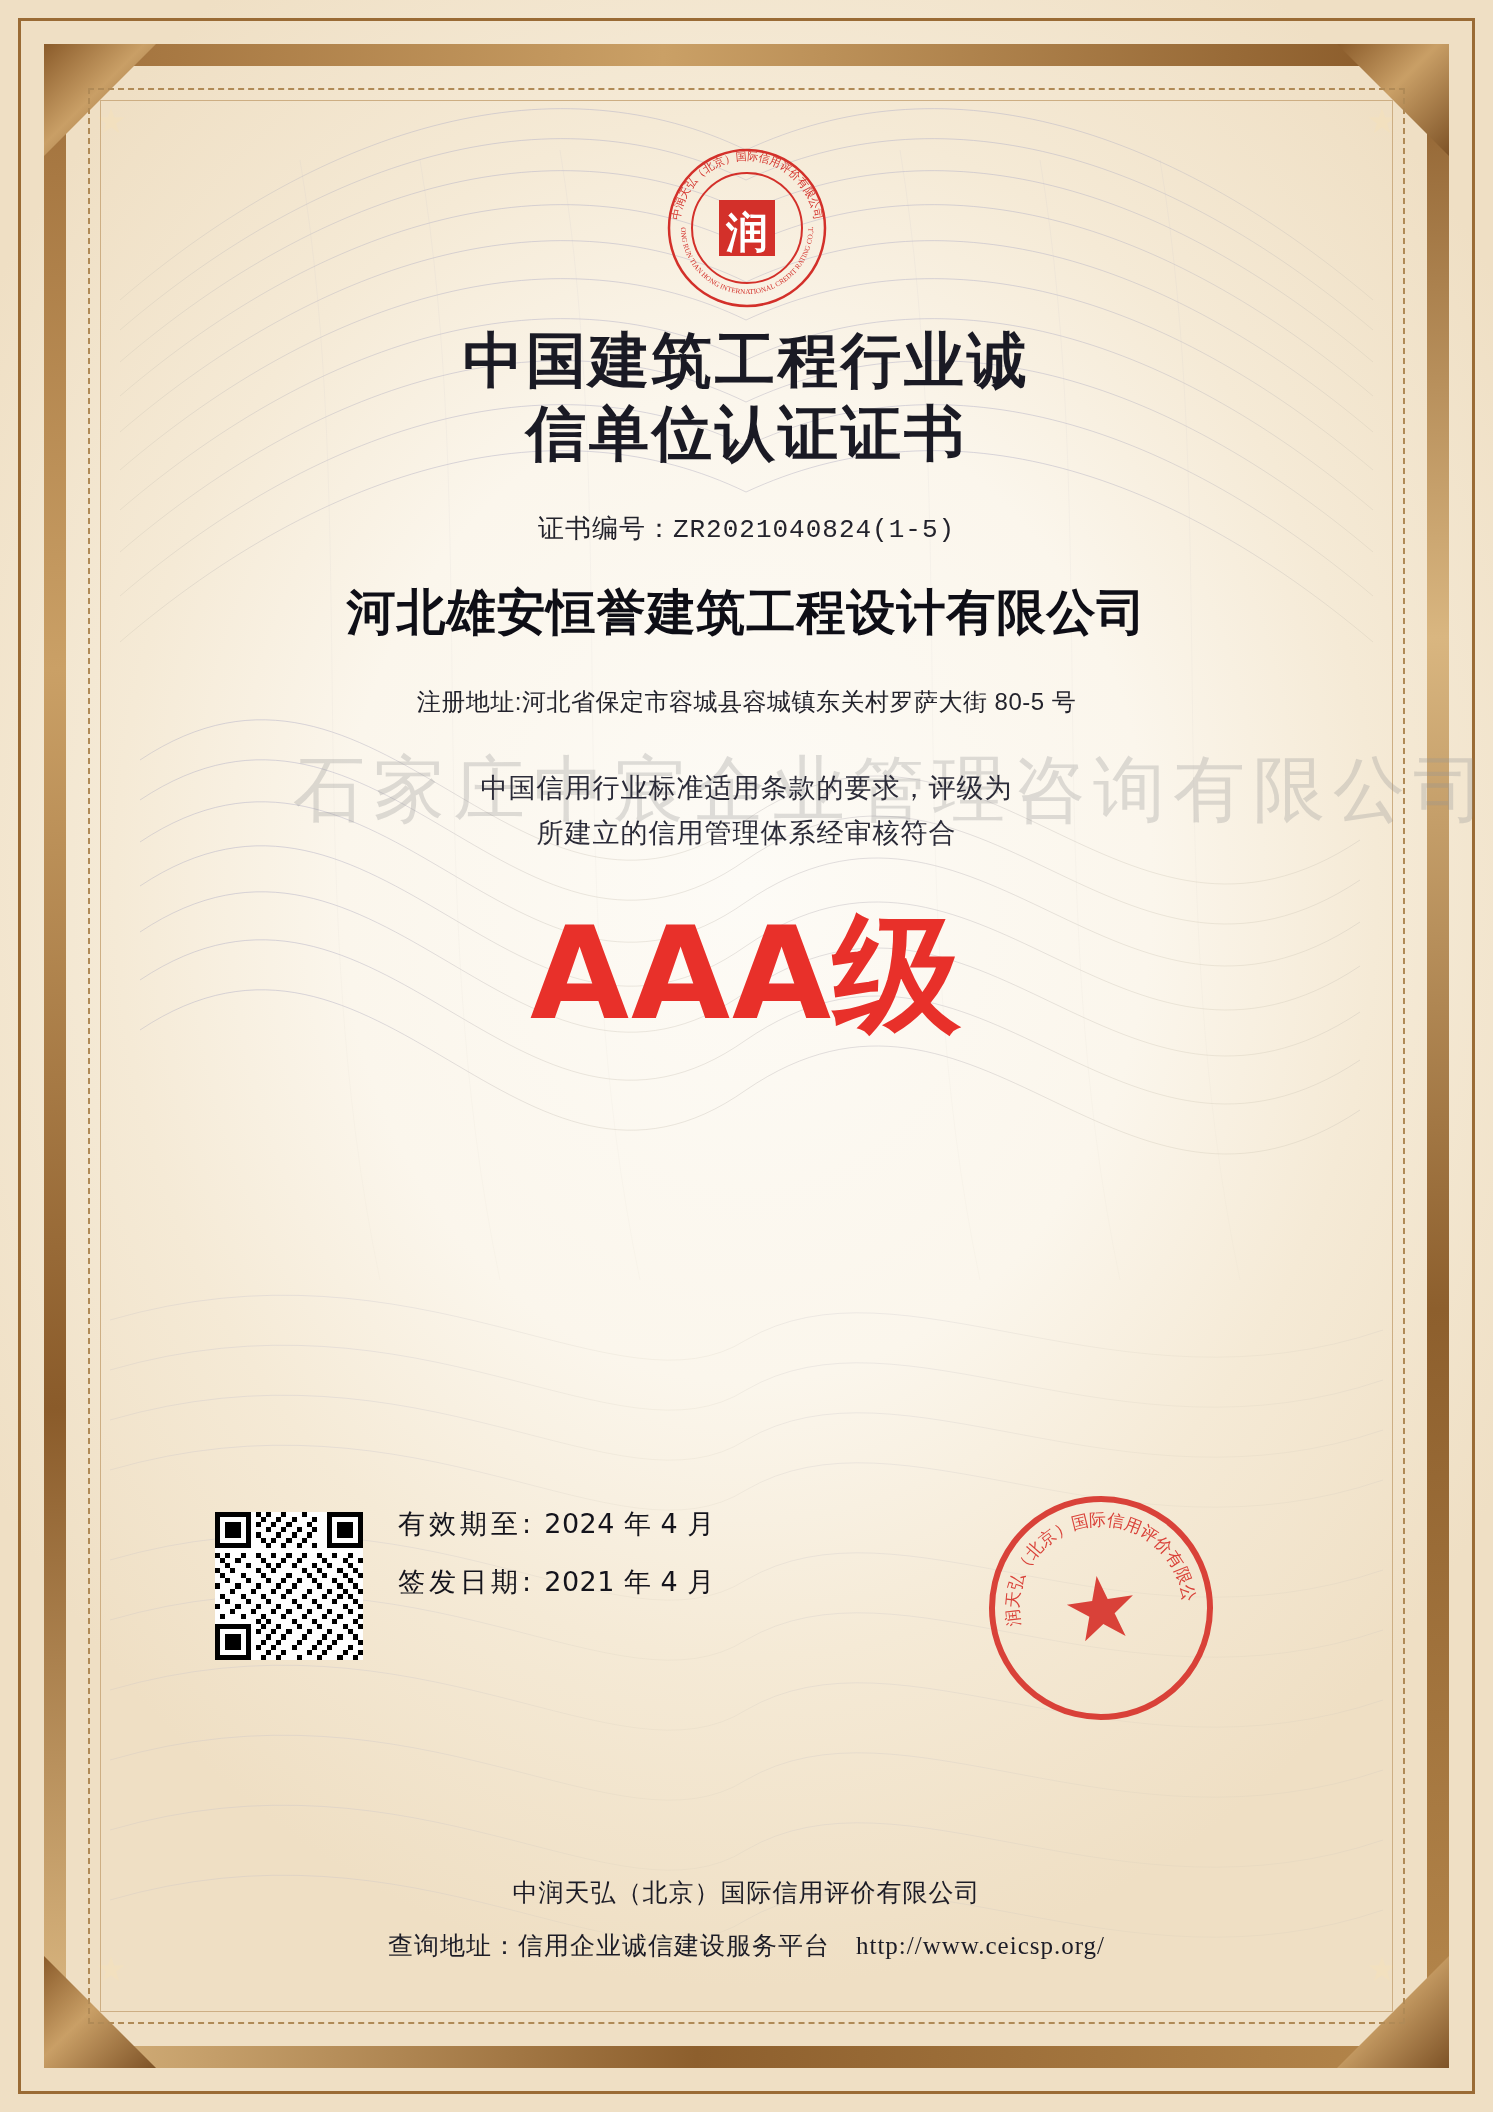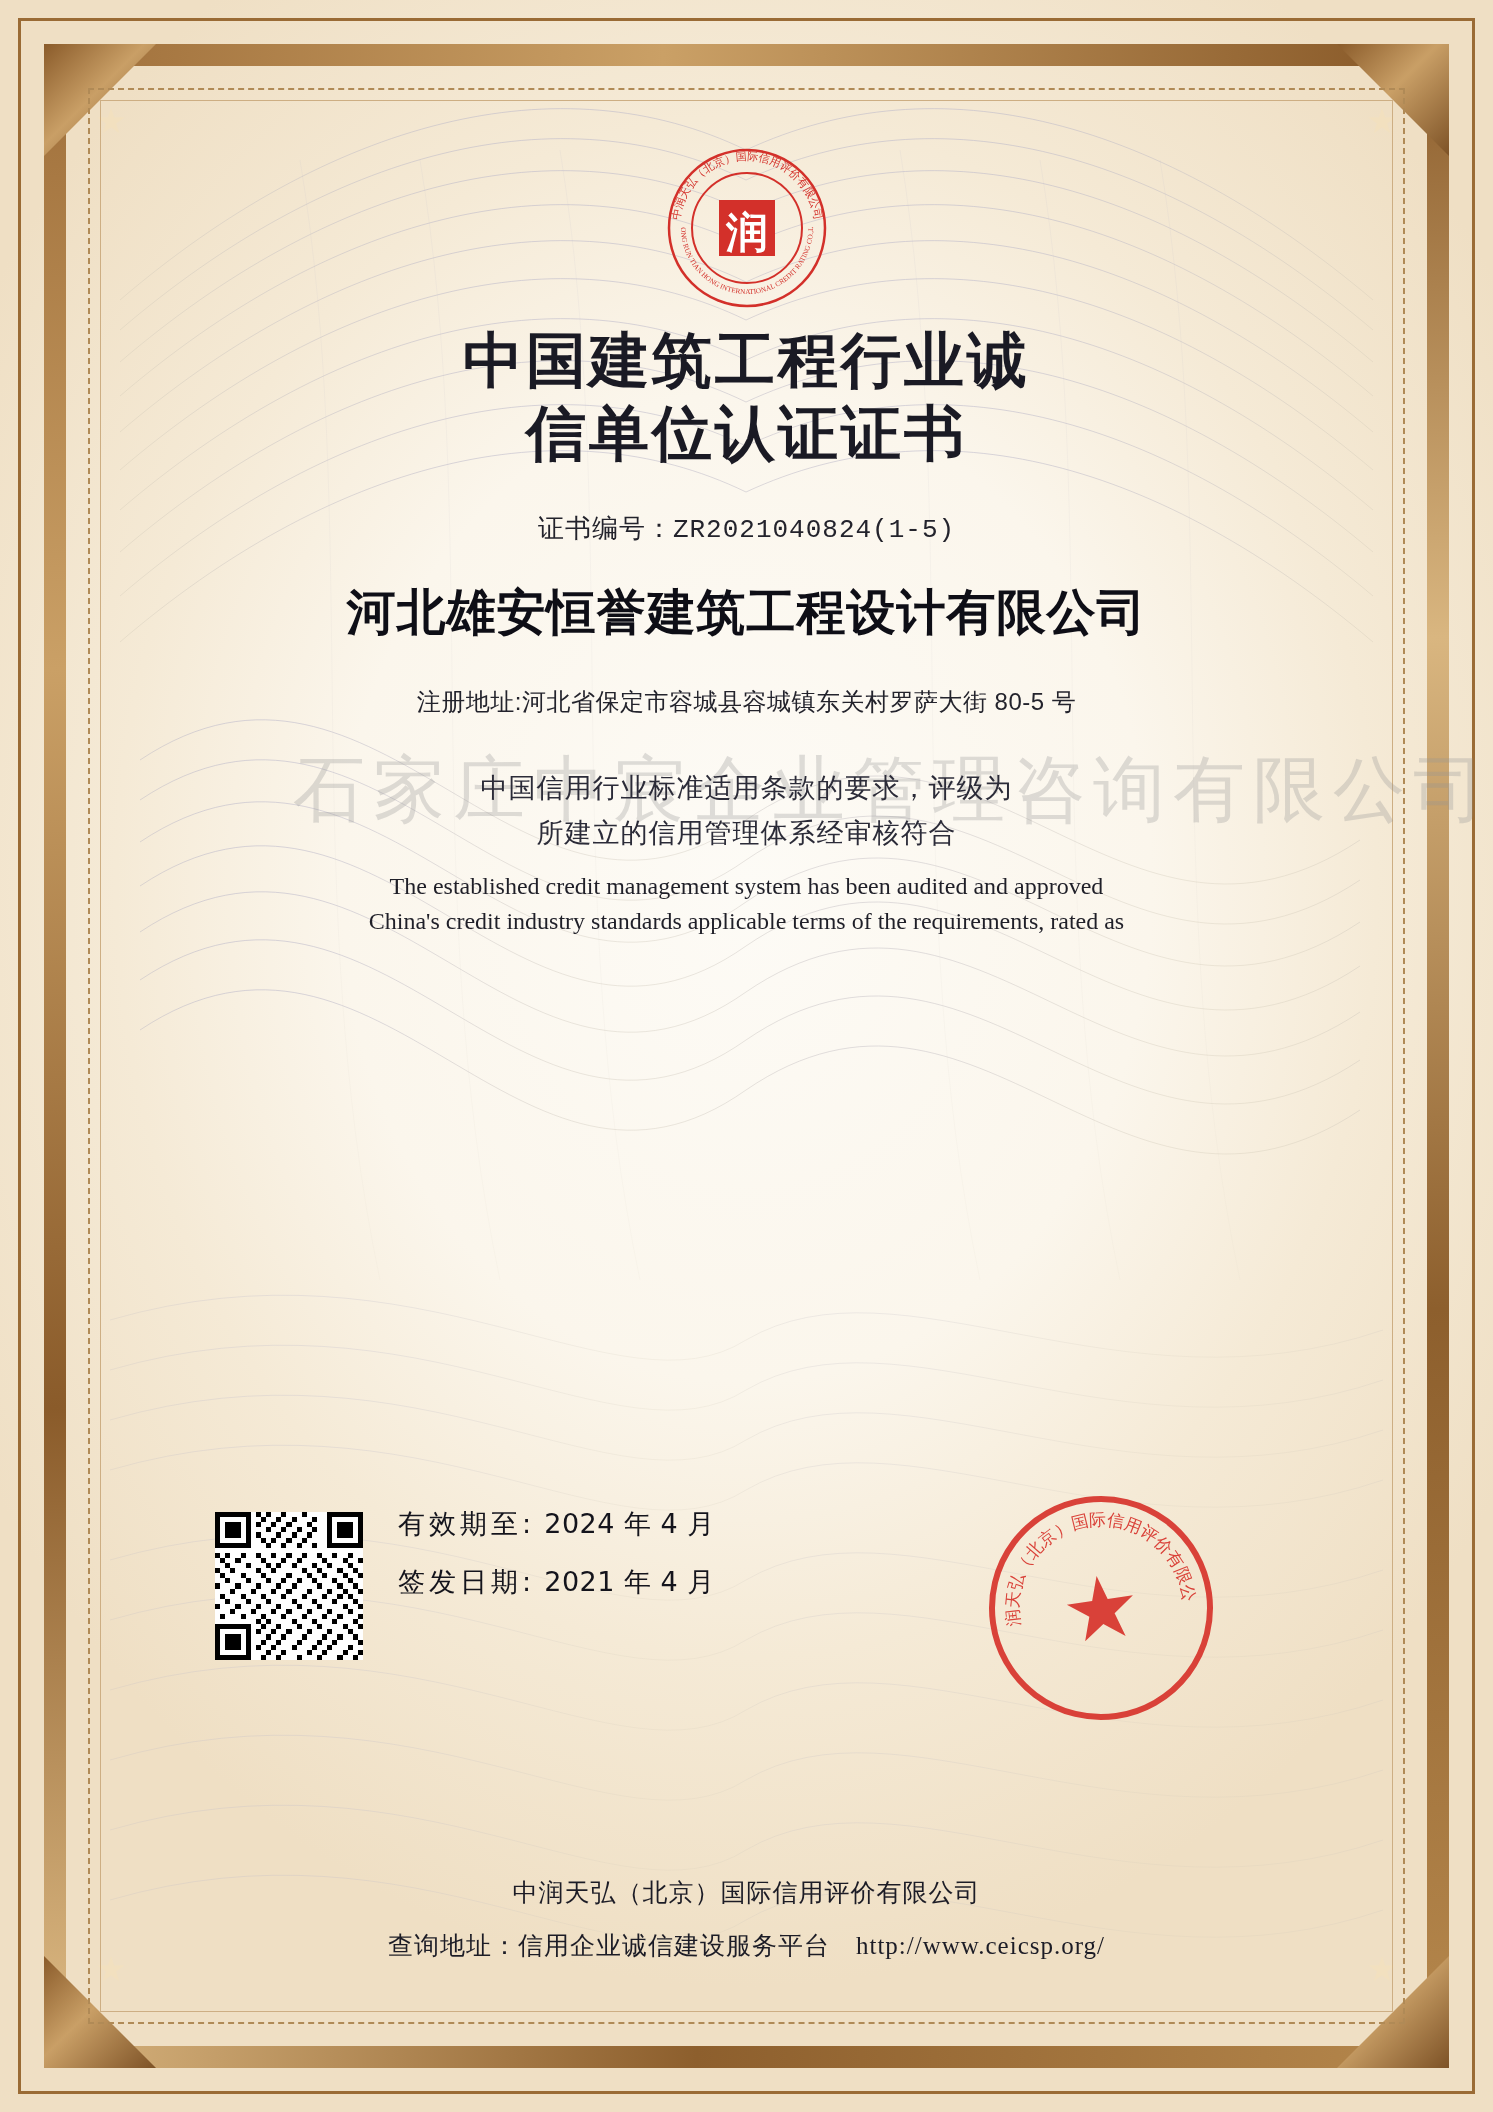--- a/index.html
+++ b/index.html
@@ -342,25 +342,22 @@
 
     <div class="company">河北雄安恒誉建筑工程设计有限公司</div>
 
     <div class="address">注册地址:河北省保定市容城县容城镇东关村罗萨大街 80-5 号</div>
 
     <div class="statement">
       <div>中国信用行业标准适用条款的要求，评级为</div>
       <div>所建立的信用管理体系经审核符合</div>
     </div>
 
-    <div class="statement-en">
-      <div>The established credit management system has been audited and approved</div>
-      <div>China's credit industry standards applicable terms of the requirements, rated as</div>
-    </div>
-
+
+    <div class="grade">AAA级</div>
   </div>
 
   <div class="details">
 
     <div class="qr">
       <svg viewBox="0 0 29 29" width="148" height="148" shape-rendering="crispEdges">
         <rect width="29" height="29" fill="#ffffff"></rect>
         <g fill="#000000">
           <rect x="0" y="0" width="7" height="1"></rect>
             <rect x="0" y="6" width="7" height="1"></rect>

